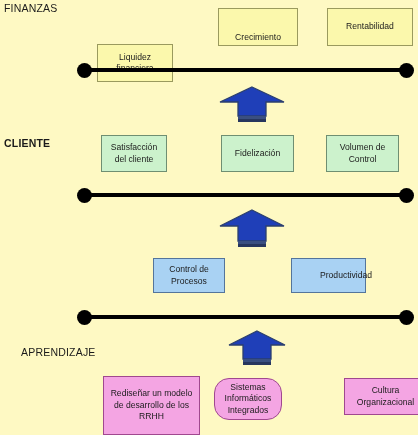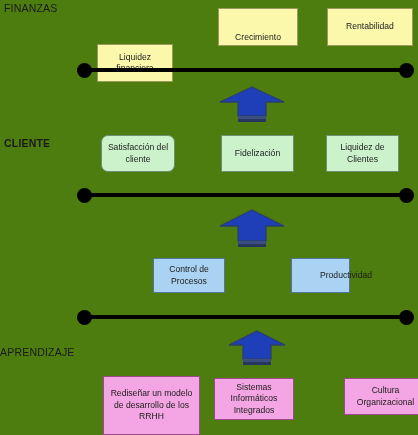--- a/index.html
+++ b/index.html
@@ -7,21 +7,21 @@
     padding: 0;
     background: #ffffff;
   }
   body {
     font-family: "Liberation Sans", sans-serif;
   }
   #canvas {
     position: relative;
     width: 418px;
     height: 435px;
-    background: #4d7c0f;
+    background: #fef9c3;
     overflow: hidden;
   }
 
   
   .persp-label {
     position: absolute;
     font-size: 10.5px;
     line-height: 12px;
     color: #1a1a1a;
     letter-spacing: 0.2px;
@@ -95,72 +95,72 @@
     <svg width="66" height="38" viewBox="0 0 66 38">
       <polygon points="33,2 65,17 47,17 47,31 19,31 19,17 1,17" fill="#1f3fb8" stroke="#2b3f6e" stroke-width="1.3"></polygon>
       <rect x="19" y="31" width="28" height="3" fill="#3a4f80"></rect>
       <rect x="19" y="34" width="28" height="3" fill="#27365e"></rect>
     </svg>
   </div>
 
   <div class="persp-label" style="left:4px; top:137px;font-weight:bold;">CLIENTE</div>
 
   <div class="persp-cli">
-    <div class="obj-box" style="left:101px; top:135px; width:74px; height:37px;border-radius:7px;">
+    <div class="obj-box" style="left:101px; top:135px; width:66px; height:37px;">
       <span class="obj-text">Satisfacción del cliente</span>
     </div>
     <div class="obj-box" style="left:221px; top:135px; width:73px; height:37px;">
       <span class="obj-text">Fidelización</span>
     </div>
     <div class="obj-box" style="left:326px; top:135px; width:73px; height:37px;">
-      <span class="obj-text">Liquidez de Clientes</span>
+      <span class="obj-text">Volumen de Control</span>
     </div>
   </div>
 
   <div class="sep-bar" style="left:84px; top:193px; width:322px;"></div>
   <div class="sep-dot" style="left:77px; top:188px;"></div>
   <div class="sep-dot" style="left:399px; top:188px;"></div>
 
   <div class="up-arrow" style="left:219px; top:208px;">
     <svg width="66" height="40" viewBox="0 0 66 40">
       <polygon points="33,2 65,18 47,18 47,33 19,33 19,18 1,18" fill="#1f3fb8" stroke="#2b3f6e" stroke-width="1.3"></polygon>
       <rect x="19" y="33" width="28" height="3" fill="#3a4f80"></rect>
       <rect x="19" y="36" width="28" height="3" fill="#27365e"></rect>
     </svg>
   </div>
 
 
   <div class="persp-proc">
     <div class="obj-box" style="left:153px; top:258px; width:72px; height:35px;">
       <span class="obj-text">Control de Procesos</span>
     </div>
-    <div class="obj-box" style="left:291px; top:258px; width:59px; height:35px;padding-left:28px;">
+    <div class="obj-box" style="left:291px; top:258px; width:75px; height:35px;padding-left:28px;">
       <span class="obj-text">Productividad</span>
     </div>
   </div>
 
   <div class="sep-bar" style="left:84px; top:315px; width:322px;"></div>
   <div class="sep-dot" style="left:77px; top:310px;"></div>
   <div class="sep-dot" style="left:399px; top:310px;"></div>
 
   <div class="up-arrow" style="left:228px; top:329px;">
     <svg width="58" height="38" viewBox="0 0 58 38">
       <polygon points="29,2 57,16 43,16 43,30 15,30 15,16 1,16" fill="#1f3fb8" stroke="#2b3f6e" stroke-width="1.3"></polygon>
       <rect x="15" y="30" width="28" height="3" fill="#3a4f80"></rect>
       <rect x="15" y="33" width="28" height="3" fill="#27365e"></rect>
     </svg>
   </div>
 
-  <div class="persp-label" style="left:0px; top:346px;">APRENDIZAJE</div>
+  <div class="persp-label" style="left:0px; top:346px;padding-left:21px;">APRENDIZAJE</div>
 
   <div class="persp-apr">
     <div class="obj-box" style="left:103px; top:376px; width:97px; height:59px;">
       <span class="obj-text">Rediseñar un modelo de desarrollo de los RRHH</span>
     </div>
-    <div class="obj-box" style="left:214px; top:378px; width:80px; height:42px;">
+    <div class="obj-box" style="left:214px; top:378px; width:68px; height:42px;border-radius:15px;">
       <span class="obj-text">Sistemas Informáticos Integrados</span>
     </div>
     <div class="obj-box" style="left:320px; top:378px; width:83px; height:37px;margin-left:24px;">
       <span class="obj-text">Cultura Organizacional</span>
     </div>
   </div>
 
 </div>
 
 </body></html>

